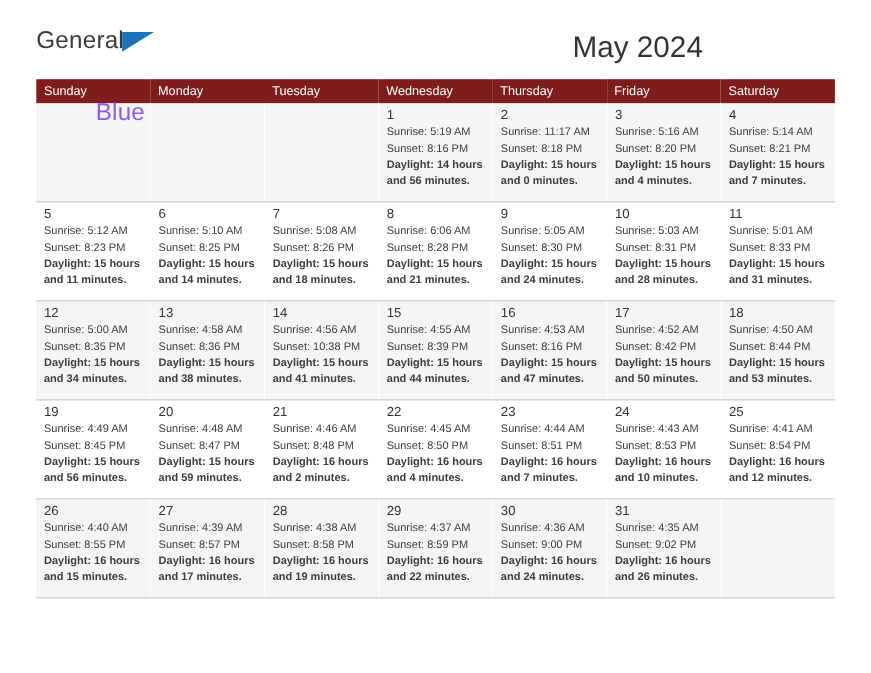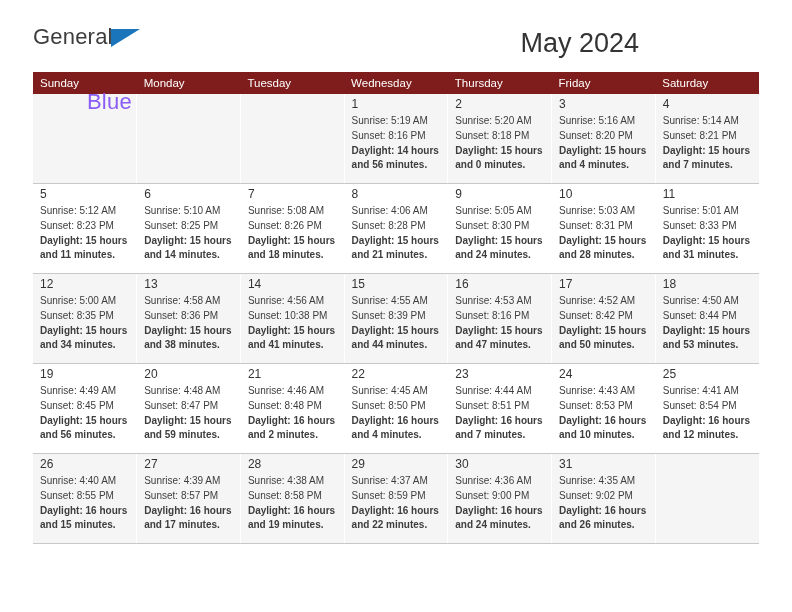--- a/index.html
+++ b/index.html
@@ -170,21 +170,21 @@
             <div class="daynum">1</div>
             <div class="info">
               <div>Sunrise: 5:19 AM</div>
               <div>Sunset: 8:16 PM</div>
               <div class="daylight">Daylight: 14 hours and 56 minutes.</div>
             </div>
           </td>
           <td>
             <div class="daynum">2</div>
             <div class="info">
-              <div>Sunrise: 5:20 AM</div>
+              <div>Sunrise: 11:17 AM</div>
               <div>Sunset: 8:18 PM</div>
               <div class="daylight">Daylight: 15 hours and 0 minutes.</div>
             </div>
           </td>
           <td>
             <div class="daynum">3</div>
             <div class="info">
               <div>Sunrise: 5:16 AM</div>
               <div>Sunset: 8:20 PM</div>
               <div class="daylight">Daylight: 15 hours and 4 minutes.</div>
@@ -220,21 +220,21 @@
             <div class="daynum">7</div>
             <div class="info">
               <div>Sunrise: 5:08 AM</div>
               <div>Sunset: 8:26 PM</div>
               <div class="daylight">Daylight: 15 hours and 18 minutes.</div>
             </div>
           </td>
           <td>
             <div class="daynum">8</div>
             <div class="info">
-              <div>Sunrise: 4:06 AM</div>
+              <div>Sunrise: 6:06 AM</div>
               <div>Sunset: 8:28 PM</div>
               <div class="daylight">Daylight: 15 hours and 21 minutes.</div>
             </div>
           </td>
           <td>
             <div class="daynum">9</div>
             <div class="info">
               <div>Sunrise: 5:05 AM</div>
               <div>Sunset: 8:30 PM</div>
               <div class="daylight">Daylight: 15 hours and 24 minutes.</div>

